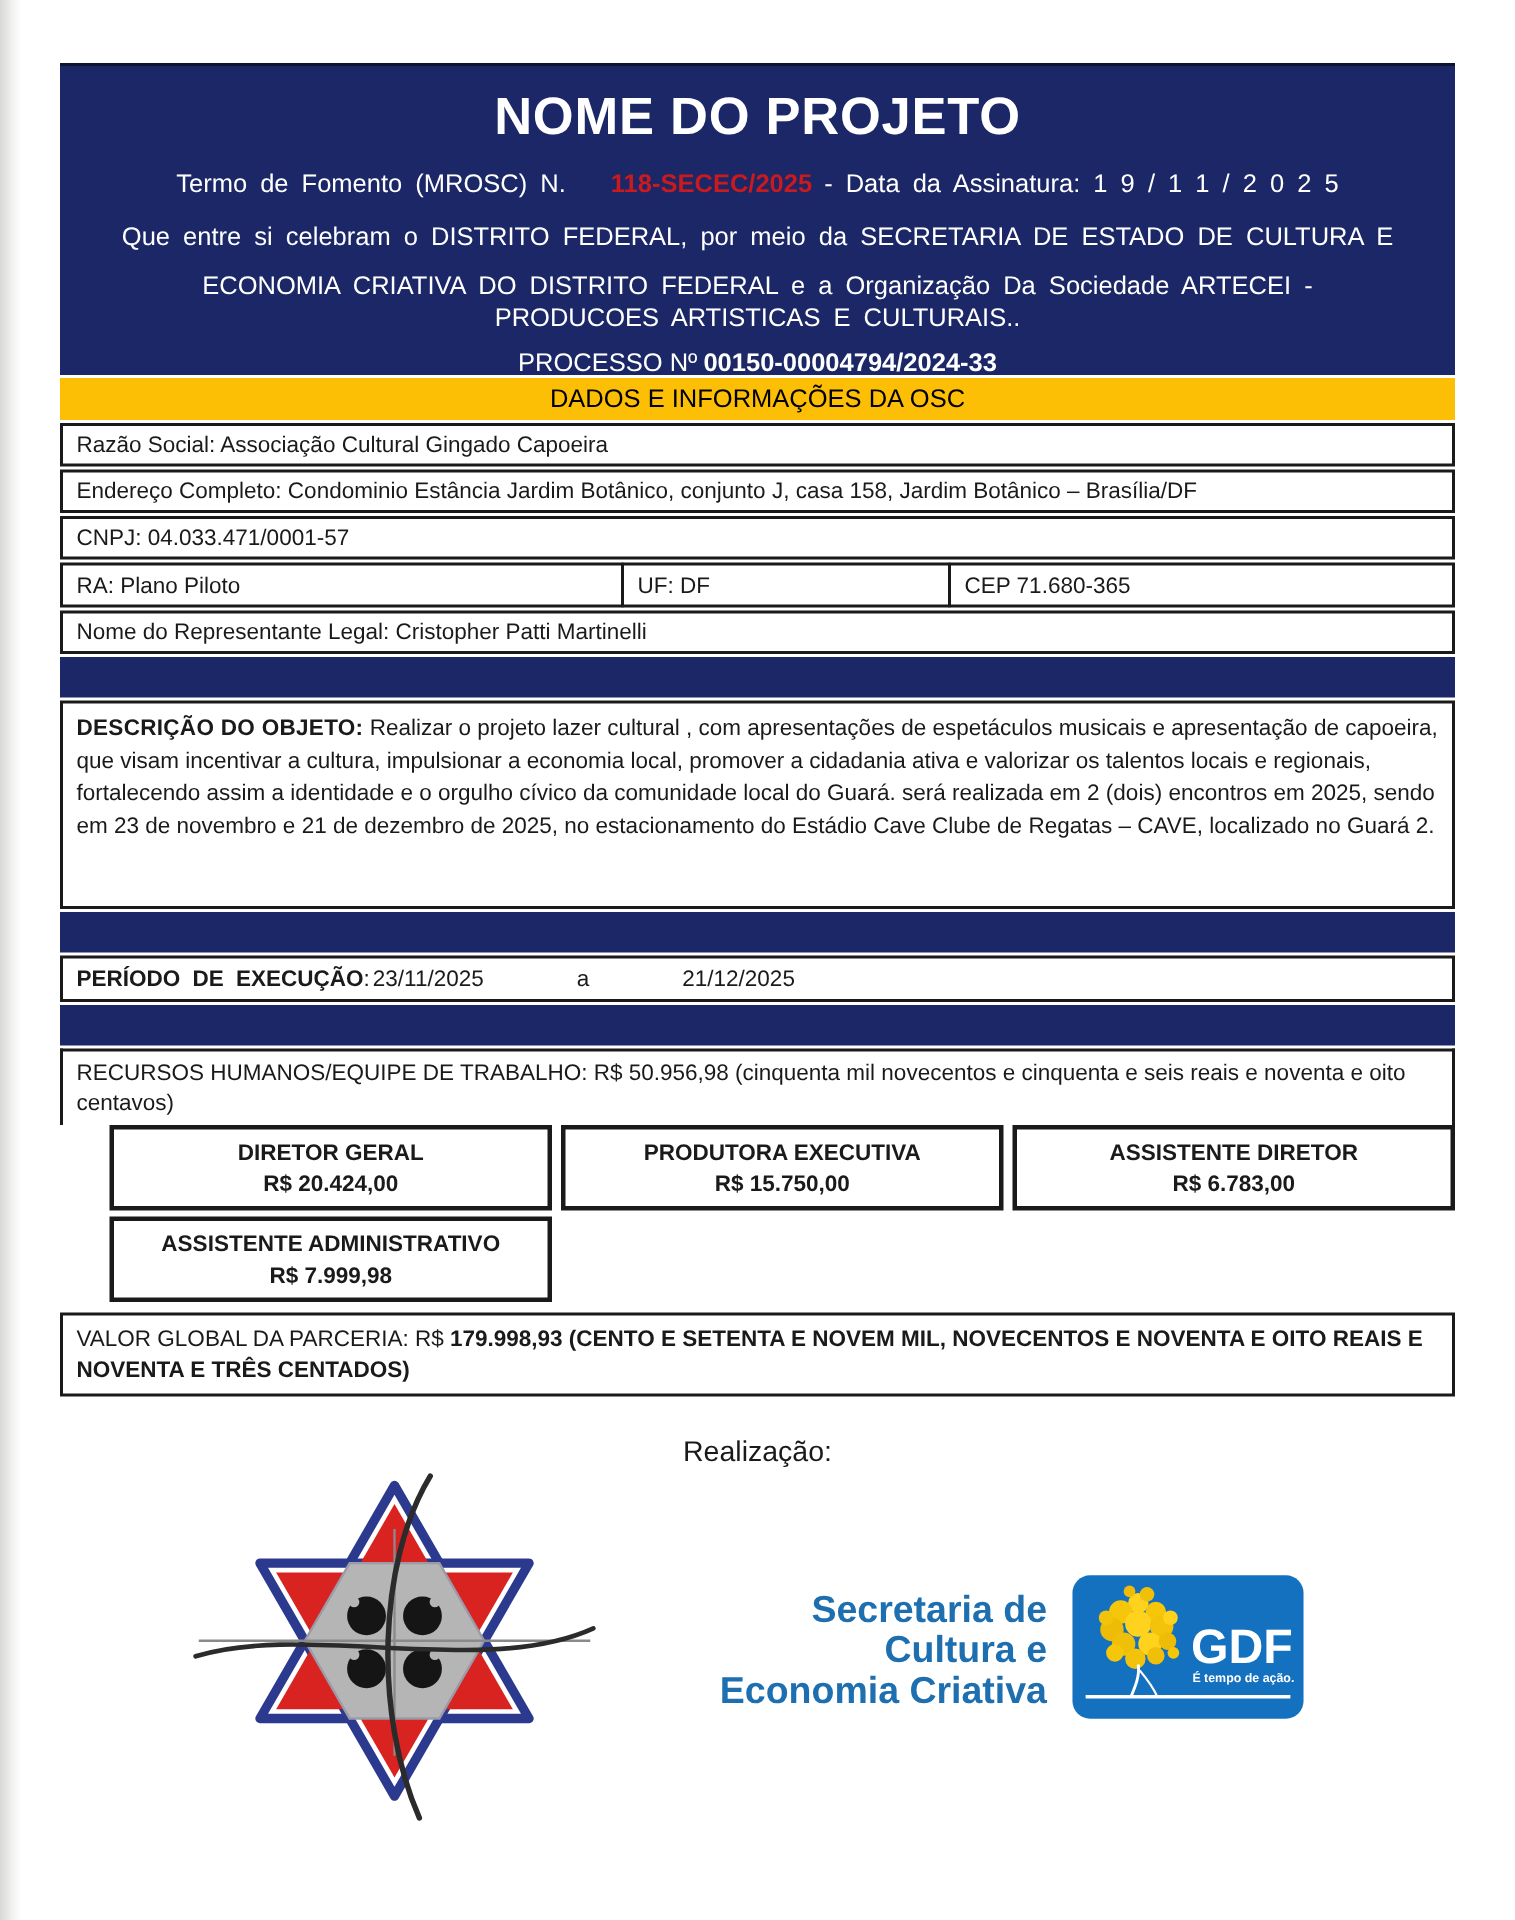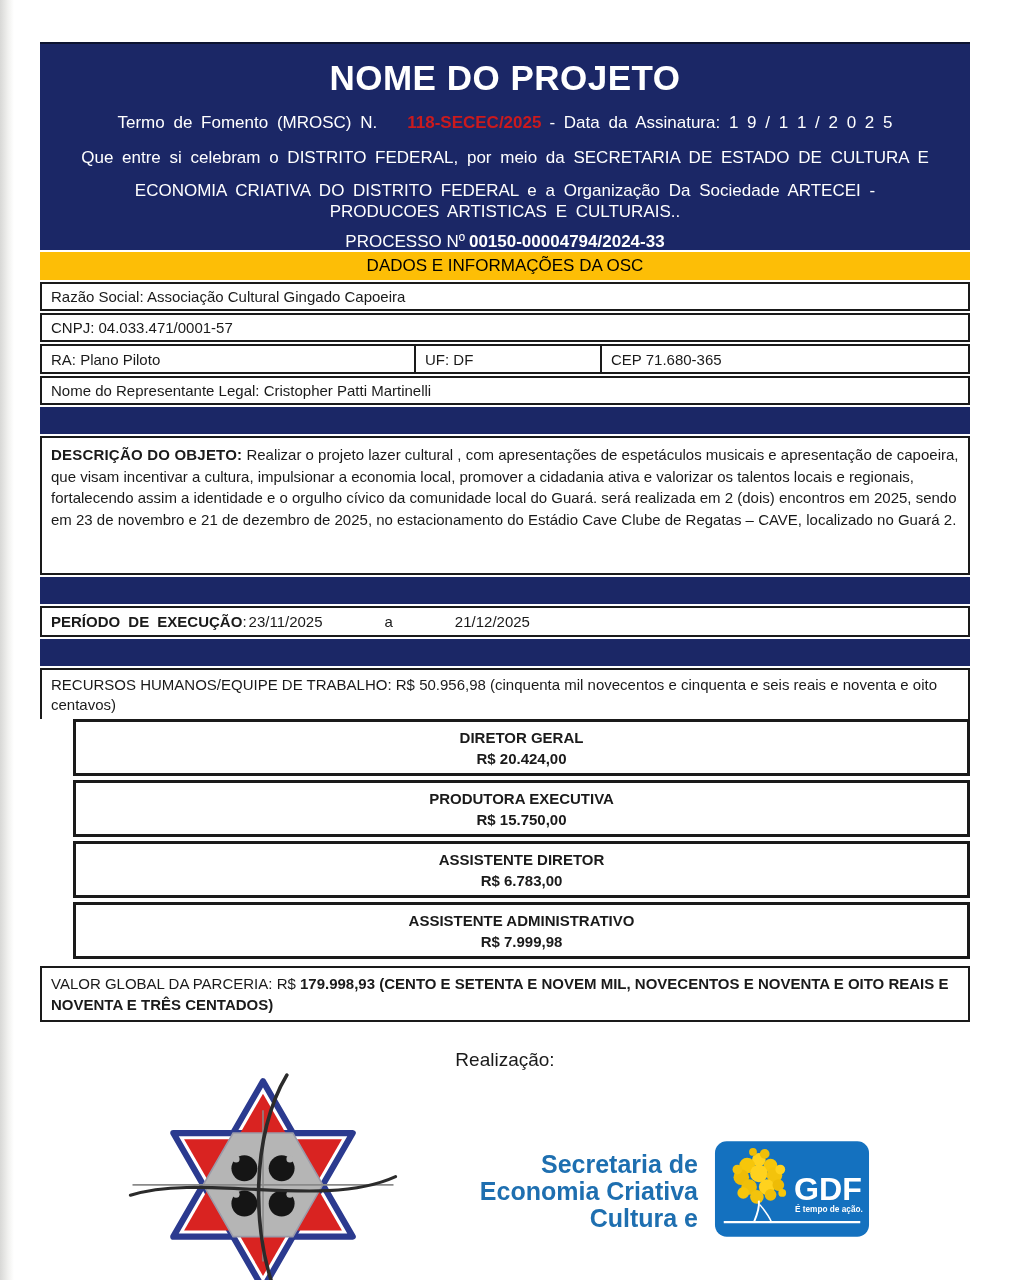--- a/index.html
+++ b/index.html
@@ -20,38 +20,38 @@
   .processo b { margin-left:4px; }
 
   
   .yellow-bar { margin-top:2px; background:#fdbe06; color:#000000; height:28px; line-height:28px; text-align:center; font-size:17px; }
 
   
   .row { margin-top:2px; background:#fff; border:2px solid #1a1a1a; height:29px; display:flex; align-items:center; padding:0 9px; font-size:15px; }
   .row-cols { margin-top:2px; display:flex; height:30px; font-size:15px; }
   .row-cols .cell { border:2px solid #1a1a1a; display:flex; align-items:center; padding:0 9px; background:#fff; }
   .cell-ra { width:376px; }
-  .cell-uf { width:188px; margin-left:-2px; }
+  .cell-uf { width:220px; margin-left:-2px; }
   .cell-cep { flex:1; margin-left:-2px; }
 
   .bar-blue { margin-top:2px; height:27px; background:#1b2766; }
 
   
   .desc-box { margin-top:2px; border:2px solid #1a1a1a; height:139px; padding:6px 9px; font-size:15px; line-height:21.5px; background:#fff; }
   .desc-box b { letter-spacing:.2px; }
 
   
   .periodo { margin-top:2px; border:2px solid #1a1a1a; height:31px; display:flex; align-items:center; padding:0 9px; font-size:15px; background:#fff; }
   .periodo b { word-spacing:4px; }
   .periodo .p-start { margin-left:2px; }
   .periodo .p-conn { margin:0 62px; }
 
   
   .recursos-box { margin-top:2px; border:2px solid #1a1a1a; border-bottom:none; padding:5px 9px 4px; font-size:15px; line-height:20px; background:#fff; }
-  .rh-grid { display:grid; grid-template-columns:1fr; column-gap:6px; row-gap:4px;margin-left:33px; }
+  .rh-grid { display:grid; grid-template-columns:1fr 1fr 1fr; column-gap:6px; row-gap:4px;margin-left:33px; }
   .rh-cell { border:3px solid #1a1a1a; min-height:57px; text-align:center; padding-top:7px; background:#fff; }
   .rh-cargo { font-weight:bold; font-size:15px; }
   .rh-valor { font-weight:bold; font-size:15px; margin-top:4px; }
 
   
   .valor-box { margin-top:7px; border:2px solid #1a1a1a; padding:5px 9px; font-size:15px; line-height:21px; background:#fff; }
   .prestacao-box { margin-top:2px; border:2px solid #1a1a1a; height:42px; padding:8px 9px 0; font-size:15px; word-spacing:3px; background:#fff; }
 
   
   .realizacao-title { margin-top:27px; text-align:center; font-size:19px; font-weight:normal; }
@@ -79,20 +79,21 @@
         <div>PRODUCOES ARTISTICAS E CULTURAIS..</div>
       </div>
       <div class="processo">
         <span>PROCESSO Nº</span><b>00150-00004794/2024-33</b>
       </div>
     </div>
 
     <div class="yellow-bar">DADOS E INFORMAÇÕES DA OSC</div>
 
     <div class="row">Razão Social: Associação Cultural Gingado Capoeira</div>
+    <div class="row">Endereço Completo: Condominio Estância Jardim Botânico, conjunto J, casa 158, Jardim Botânico – Brasília/DF</div>
     <div class="row">CNPJ: 04.033.471/0001-57</div>
     <div class="row-cols">
       <div class="cell cell-ra">RA: Plano Piloto</div>
       <div class="cell cell-uf">UF: DF</div>
       <div class="cell cell-cep">CEP 71.680-365</div>
     </div>
     <div class="row">Nome do Representante Legal: Cristopher Patti Martinelli</div>
 
     <div class="bar-blue"></div>
 
@@ -164,22 +165,22 @@
           <circle cx="148" cy="126" r="12.5" fill="#151515"></circle>
             <circle cx="156" cy="117" r="3.4" fill="#b5b5b5"></circle>
 
           <path d="M153,2 C119,58 117,156 146,222" fill="none" stroke="#2b2b2b" stroke-width="3.5" stroke-linecap="round"></path>
           <path d="M2,118 C72,96 188,132 258,100" fill="none" stroke="#2b2b2b" stroke-width="3" stroke-linecap="round"></path>
         </svg>
       </div>
 
       <div class="secretaria">
         <div>Secretaria de</div>
+        <div>Cultura e</div>
         <div>Economia Criativa</div>
-        <div>Cultura e</div>
       </div>
 
       <div class="gdf-wrap">
         <svg width="156" height="98" viewBox="0 0 160 100">
           <rect x="1" y="1" width="158" height="98" rx="12" fill="#1471bf"></rect>
 
           <g>
             <circle cx="46" cy="20" r="7" fill="#ffd21e"></circle>
               <circle cx="34" cy="26" r="8" fill="#f6c60a"></circle>
             <circle cx="58" cy="26" r="7" fill="#f6c60a"></circle>

